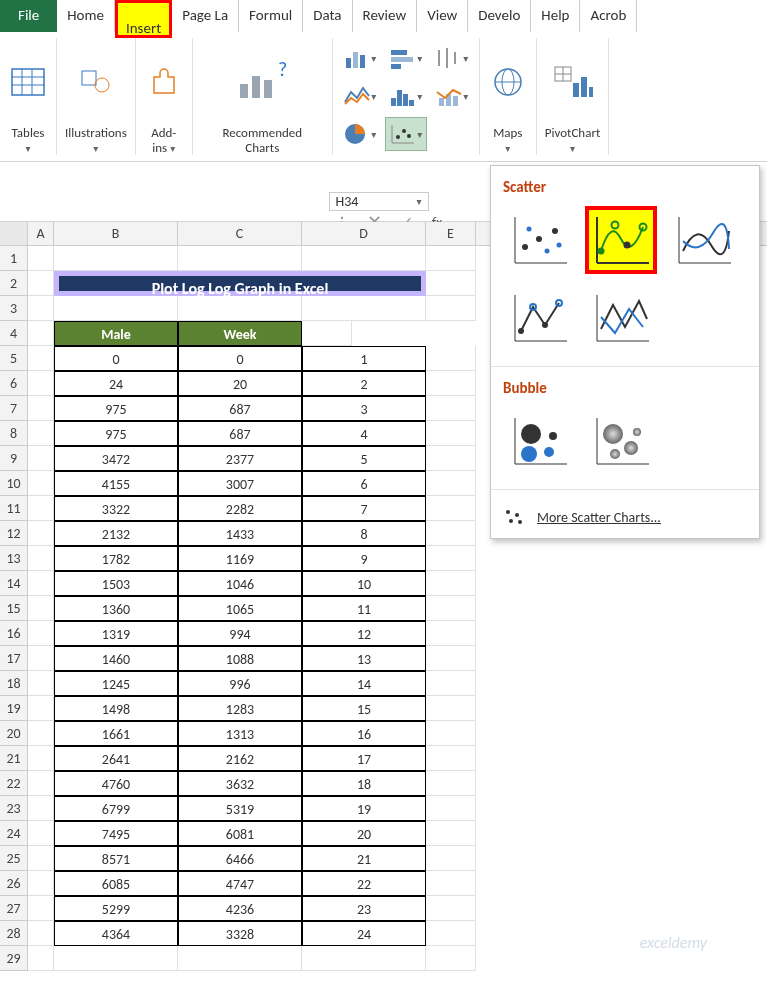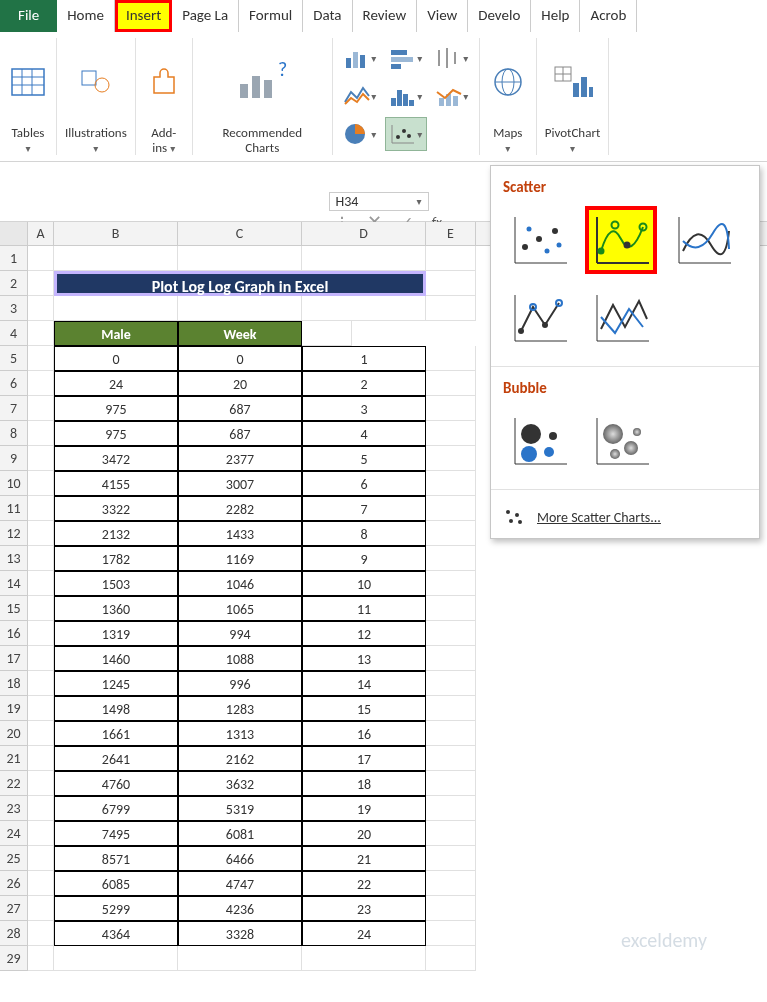--- a/index.html
+++ b/index.html
@@ -2,21 +2,21 @@
 <html><head>
 <meta charset="utf-8">
 <style>
   * { box-sizing: border-box; margin: 0; padding: 0; font-family: 'Segoe UI', Calibri, sans-serif; }
   body { background: #fff; font-size: 14px; color: #333; overflow: hidden; width: 767px; height: 1002px; position: relative; }
   
   
   .ribbon-tabs { display: flex; height: 32px; background: #fff; text-align: right; }
   .tab-file { background: #217346; color: #fff; padding: 6px 18px; font-size: 15px; cursor: pointer; }
   .tab { padding: 6px 10px; font-size: 15px; color: #333; cursor: pointer; border-right: 1px solid #ccc; }
-  .tab.highlighted { background: #ffff00; border: 3px solid #ff0000; padding: 3px 8px; font-weight: normal; }
+  .tab.highlighted { background: #ffff00; border: 3px solid #ff0000; padding: 16px 8px; font-weight: normal; }
   
   
   .ribbon-body { display: flex; border-bottom: 1px solid #d4d4d4; padding: 6px 0; height: 130px; background: #fff; }
   .ribbon-group { border-right: 1px solid #e1e1e1; padding: 0 8px; display: flex; flex-direction: column; align-items: center; justify-content: flex-end; font-size: 13px; color: #3a3a3a; }
   .group-icon { width: 40px; height: 44px; margin: 6px auto 4px; display: flex; align-items: center; justify-content: center; }
   .group-label { text-align: center; line-height: 1.1; margin-top: 18px; }
   .dd { font-size: 10px; color: #666; }
   
   .charts-group { padding: 4px 6px; }
   .charts-grid { display: grid; grid-template-columns: repeat(3, 42px); grid-template-rows: repeat(3, 34px); gap: 4px; }
@@ -37,38 +37,38 @@
   .col-headers { display: flex; height: 24px; background: #f3f3f3; border-bottom: 1px solid #ccc; }
   .rowhead-spacer { width: 28px; border-right: 1px solid #ccc; background: #e8e8e8; }
   .col-head { border-right: 1px solid #ccc; text-align: center; line-height: 24px; color: #444; font-size: 14px; }
   .col-A { width: 26px; } .col-B { width: 124px; } .col-C { width: 124px; } .col-D { width: 124px; } .col-E { width: 50px; }
   
   .rows { }
   .row { display: flex; height: 25px; }
   .row-head { width: 28px; border-right: 1px solid #ccc; border-bottom: 1px solid #ccc; text-align: center; line-height: 25px; color: #444; font-size: 14px; background: #f3f3f3; }
   .cell { border-right: 1px solid #e0e0e0; border-bottom: 1px solid #e0e0e0; line-height: 25px; padding: 0 6px; }
   .cell-A { width: 26px; } .cell-B { width: 124px; text-align: center; } .cell-C { width: 124px; text-align: center; } .cell-D { width: 124px; text-align: center; } .cell-E { width: 50px; }
-  .title-merged { width: 372px; text-align: center; background: #203864; color: #fff; font-weight: bold; font-size: 16px; border: 3px solid #c4b5fd; }
+  .title-merged { width: 372px; text-align: center; background: #203864; color: #fff; font-weight: bold; font-size: 16px; border: 5px solid #c4b5fd; }
   
   .header-row .cell-B, .header-row .cell-C, .header-row .cell-D { background: #5b8230; color: #fff; font-weight: bold; border: 1px solid #000; }
   
   .data-row .cell-B, .data-row .cell-C, .data-row .cell-D { border: 1px solid #000; background: #fff; }
   
   
   .dropdown { position: absolute; left: 490px; top: 165px; width: 270px; background: #fff; border: 1px solid #c6c6c6; box-shadow: 2px 3px 6px rgba(0,0,0,0.25); padding: 12px 12px 10px; z-index: 10; }
   .dropdown h3 { font-size: 15px; font-weight: bold; color: #c2410c; margin-bottom: 10px; }
   .dd-grid { display: flex; flex-wrap: wrap; gap: 10px; margin-bottom: 14px; }
   .dd-item { width: 72px; height: 68px; display: flex; align-items: center; justify-content: center; cursor: pointer; }
   .dd-item.hl { background: #ffff00; border: 4px solid #ff0000; }
   .dd-sep { height: 1px; background: #e1e1e1; margin: 6px -12px 12px; }
   .more-row { display: flex; align-items: center; gap: 12px; padding-top: 4px; cursor: pointer; }
   .more-icon { width: 22px; height: 22px; }
   .more-label { text-decoration: underline; text-decoration-style: solid; }
   
-  .watermark { position: absolute; right: 60px; bottom: 50px; color: #b8c5d1; font-size: 20px; opacity: 0.6; pointer-events: none; }
+  .watermark { position: absolute; right: 60px; bottom: 50px; color: #b8c5d1; font-size: 16px; opacity: 0.6; pointer-events: none; font-style: italic; }
 </style>
 </head>
 <body>
 
 <div class="ribbon-tabs">
   <div class="tab-file">File</div>
   <div class="tab">Home</div>
   <div class="tab highlighted">Insert</div>
   <div class="tab">Page La</div>
   <div class="tab">Formul</div>

